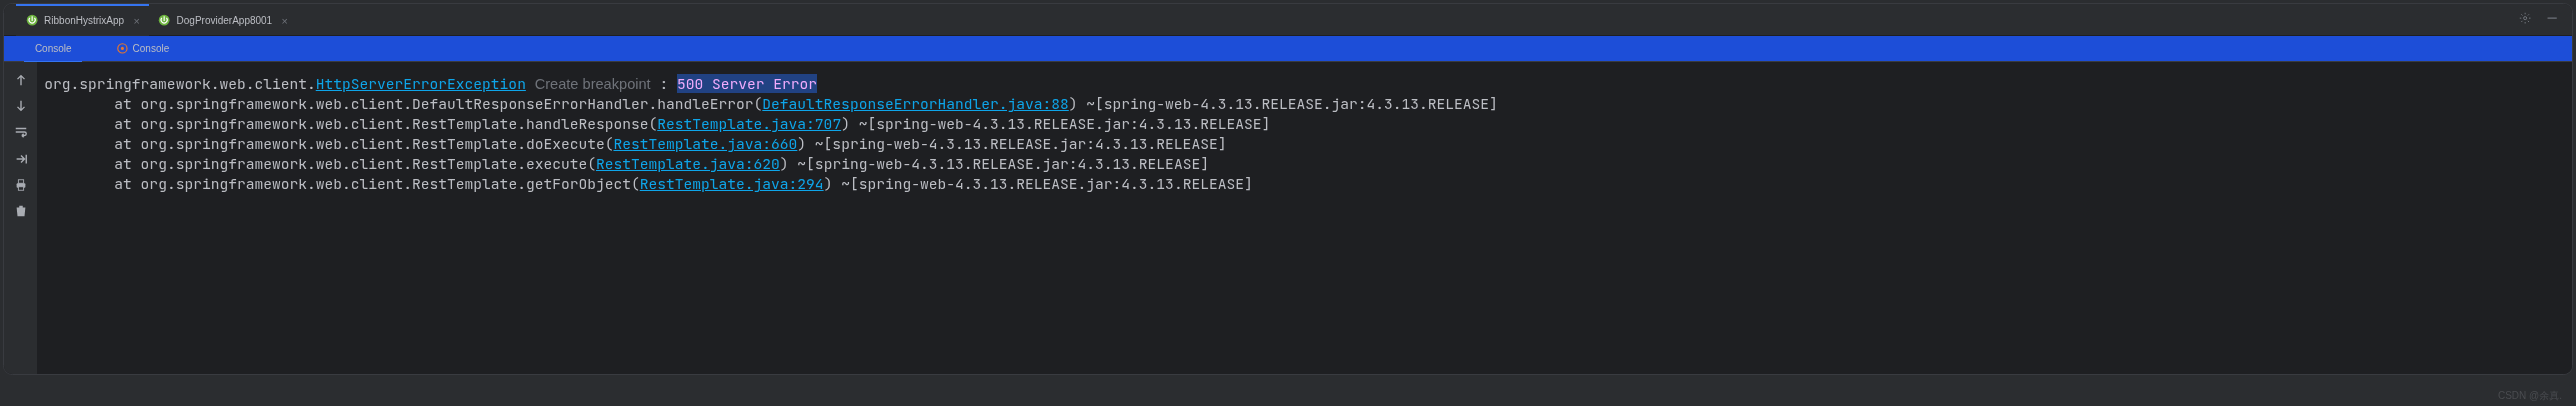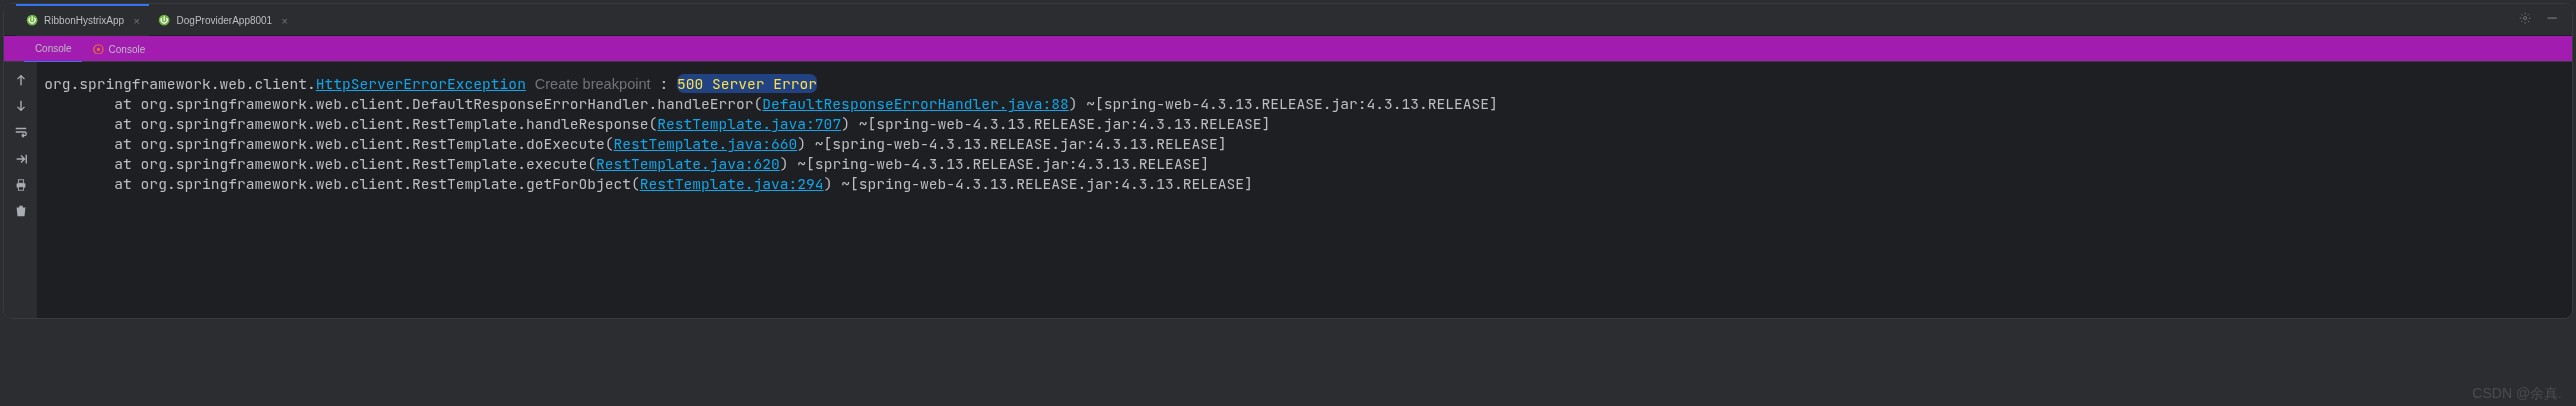--- a/index.html
+++ b/index.html
@@ -15,21 +15,21 @@
       overflow: hidden;
       width: 2576px;
       height: 406px;
     }
     .container {
       border-radius: 9.2px;
       overflow: hidden;
       background: #1e1f22;
       border: 0.8px solid #393b40;
       margin: 3.1px;
-      height: 316px;
+      height: 372px;
     }
     .tabs-bar {
       display: flex;
       align-items: center;
       background: #2b2d30;
       height: 32px;
       border-bottom: 0.8px solid #1e1f22;
       padding-left: 12.3px;
     }
     .run-tab {
@@ -62,25 +62,26 @@
     .tabs-spacer { flex: 1; }
     .tab-actions {
       display: flex;
       gap: 14px;
       padding-right: 14px;
       color: #6f737a;
     }
     .tab-actions span { cursor: pointer; }
     .sub-tabs {
       display: flex;
-      align-items: flex-start;
-      background: #a21caf;
+      align-items: center;
+      background: #1d4ed8;
       height: 26px;
       padding-left: 20px;
       border-bottom: 0.8px solid #393b40;
+      gap: 24px;
     }
     .sub-tab {
       padding: 0 10.8px;
       height: 26px;
       display: flex;
       align-items: center;
       gap: 4.6px;
       color: #bcbec4;
       cursor: pointer;
       font-size: 10px;
@@ -136,29 +137,28 @@
       cursor: pointer;
     }
     .hint {
       color: #6f737a;
       font-family: -apple-system, BlinkMacSystemFont, "Segoe UI", sans-serif;
       text-decoration: none;
       text-align: center;
     }
     .selected {
       background: #214283;
-      color: #fde047;
-      border-radius: 7px;
+      color: #f0abfc;
     }
     .watermark {
       position: absolute;
       bottom: 3.1px;
       right: 14px;
       color: #4a4c50;
-      font-size: 14px;
+      font-size: 10px;
       font-family: sans-serif;
     }
   </style>
 </head>
 <body>
 
 <div class="container">
   <div class="tabs-bar">
     <div class="run-tab active">
       <span class="spring-icon">

